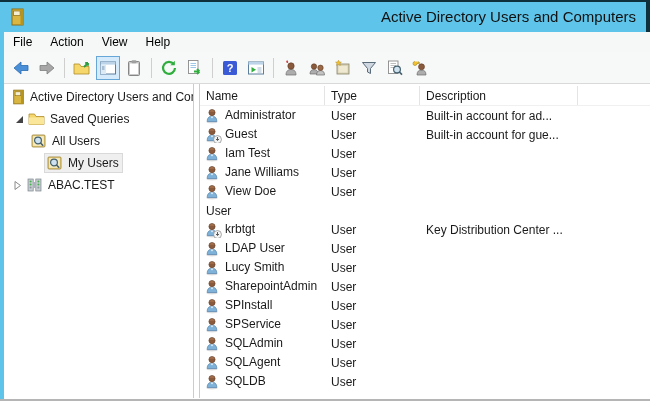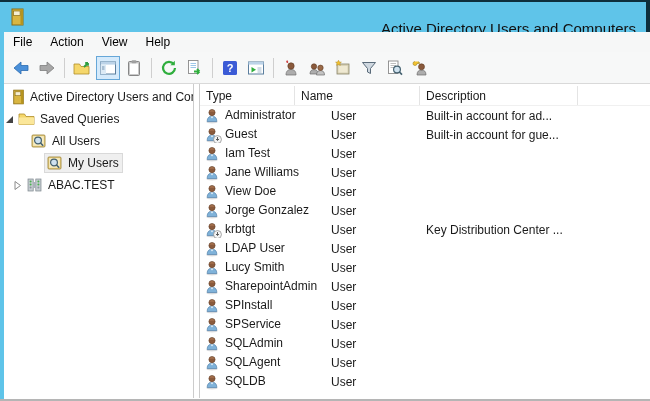--- a/index.html
+++ b/index.html
@@ -6,21 +6,21 @@
   html,body { width:650px; height:401px; overflow:hidden; }
   body { font-family:"Liberation Sans","DejaVu Sans",sans-serif; font-size:12px; color:#1a1a1a; background:#fff; }
 
   .window { position:relative; width:650px; height:401px; background:#fff; border-left:4px solid #5fc4e9; }
 
   
   .titlebar { position:absolute; left:-4px; top:0; width:650px; height:32px;
               background:#5fc4e9; border-top:2px solid #0e2f3c; border-right:4px solid #0e2f3c;
               display:flex; align-items:center; }
   .titlebar .app-icon { margin-left:10px; width:15px; height:18px; }
-  .titlebar .title { position:absolute; right:10px; top:12px; height:30px; line-height:30px;
+  .titlebar .title { position:absolute; right:10px; top:0; height:30px; line-height:30px;
                      font-size:15px; color:#111; white-space:nowrap; }
 
   
   .menubar { position:absolute; left:0; top:32px; width:646px; height:20px; background:#f6f7f7;
              display:flex; align-items:center; }
   .menu-item { padding:2px 9px; color:#000; cursor:default; }
 
   
   .toolbar { position:absolute; left:0; top:52px; width:646px; height:32px; background:#f7f8f8;
              border-bottom:1px solid #d9d9d9; display:flex; align-items:center; padding-left:4px; }
@@ -235,21 +235,21 @@
 
     <div class="tree-pane">
 
       <div class="trow" style="padding-left:8px">
         <svg class="ticon" viewBox="0 0 15 18" style="width:13px">
             <use href="#sym-console"></use>
           </svg>
         <span>Active Directory Users and Com</span>
       </div>
 
-      <div class="trow" style="">
+      <div class="trow" style="padding-left:10px">
         <span class="expander">
           <svg width="9" height="9" viewBox="0 0 9 9">
               <path d="M8 1 L8 8 L1 8 Z" fill="#444"></path>
             </svg>
         </span>
         <svg class="ticon" viewBox="0 0 17 16" style="margin-left:4px">
             <use href="#sym-folder"></use>
           </svg>
         <span>Saved Queries</span>
       </div>
@@ -280,22 +280,22 @@
             <use href="#sym-domain"></use>
           </svg>
         <span>ABAC.TEST</span>
       </div>
     </div>
 
     <div class="splitter"></div>
 
     <div class="list-pane">
       <div class="lheader">
+        <div class="hcell c-name">Name</div>
         <div class="hcell c-type">Type</div>
-        <div class="hcell c-name">Name</div>
         <div class="hcell c-desc">Description</div>
         <div class="hcell c-fill"></div>
       </div>
       <div id="rows">
   <div class="lrow">
     <div class="lcell c-name">
       <span class="uicon">
         <svg width="16" height="16" viewBox="0 0 16 16">
                   <use href="#sym-user"></use>
                 </svg>
@@ -359,29 +359,20 @@
                 </svg>
 
       </span>
       <span class="txt">View Doe</span>
     </div>
     <div class="lcell c-type">User</div>
     <div class="lcell c-desc"></div>
   </div>
 
   <div class="lrow">
-    <div class="lcell c-name">
-      <span class="uicon">
-        <svg width="16" height="16" viewBox="0 0 16 16">
-                  <use href="#sym-user"></use>
-                </svg>
-
-      </span>
-      <span class="txt">Jorge Gonzalez</span>
-    </div>
     <div class="lcell c-type">User</div>
     <div class="lcell c-desc"></div>
   </div>
 
   <div class="lrow">
     <div class="lcell c-name">
       <span class="uicon">
         <svg width="16" height="16" viewBox="0 0 16 16">
                   <use href="#sym-user"></use>
                 </svg>

